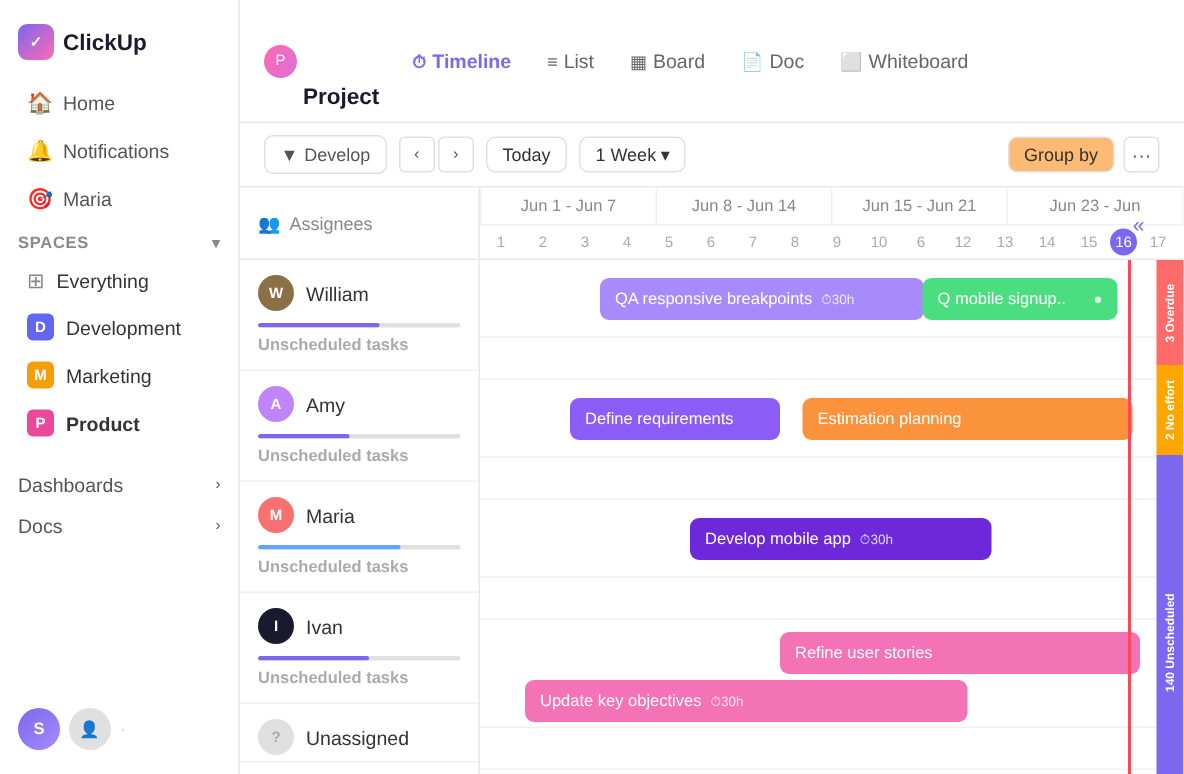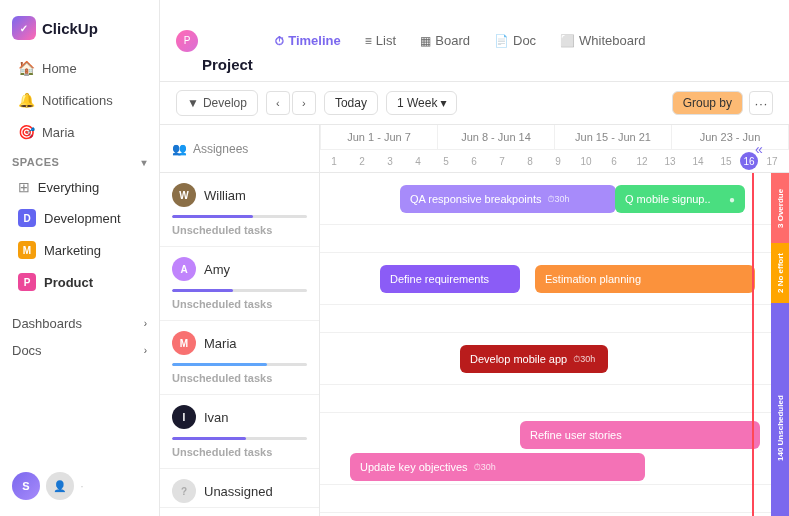--- a/index.html
+++ b/index.html
@@ -310,21 +310,21 @@
             <div class="task-bar" style="background:#fb923c; left:215px; width:220px; top:12px;">
               <span>Estimation planning</span>
             </div>
             <div class="task-bar" style="background:#8b5cf6; left:60px; width:140px; top:12px;">
               <span>Define requirements</span>
             </div>
           </div>
           <div class="gantt-row-unscheduled"></div>
 
           <div class="gantt-row" style="height:52px;">
-            <div class="task-bar" style="background:#b91c1c; left:140px; width:148px; top:12px;">
+            <div class="task-bar" style="background:#6d28d9; left:140px; width:201px; top:12px;">
               <span>Develop mobile app</span>
               <span class="task-icon" style="margin-left:6px; font-size:9px;">⏱30h</span>
             </div>
           </div>
           <div class="gantt-row-unscheduled"></div>
 
           <div class="gantt-row" style="height:72px; position:relative;">
             <div class="task-bar" style="background:#f472b6; left:200px; width:240px; top:8px;">
               <span>Refine user stories</span>
             </div>

